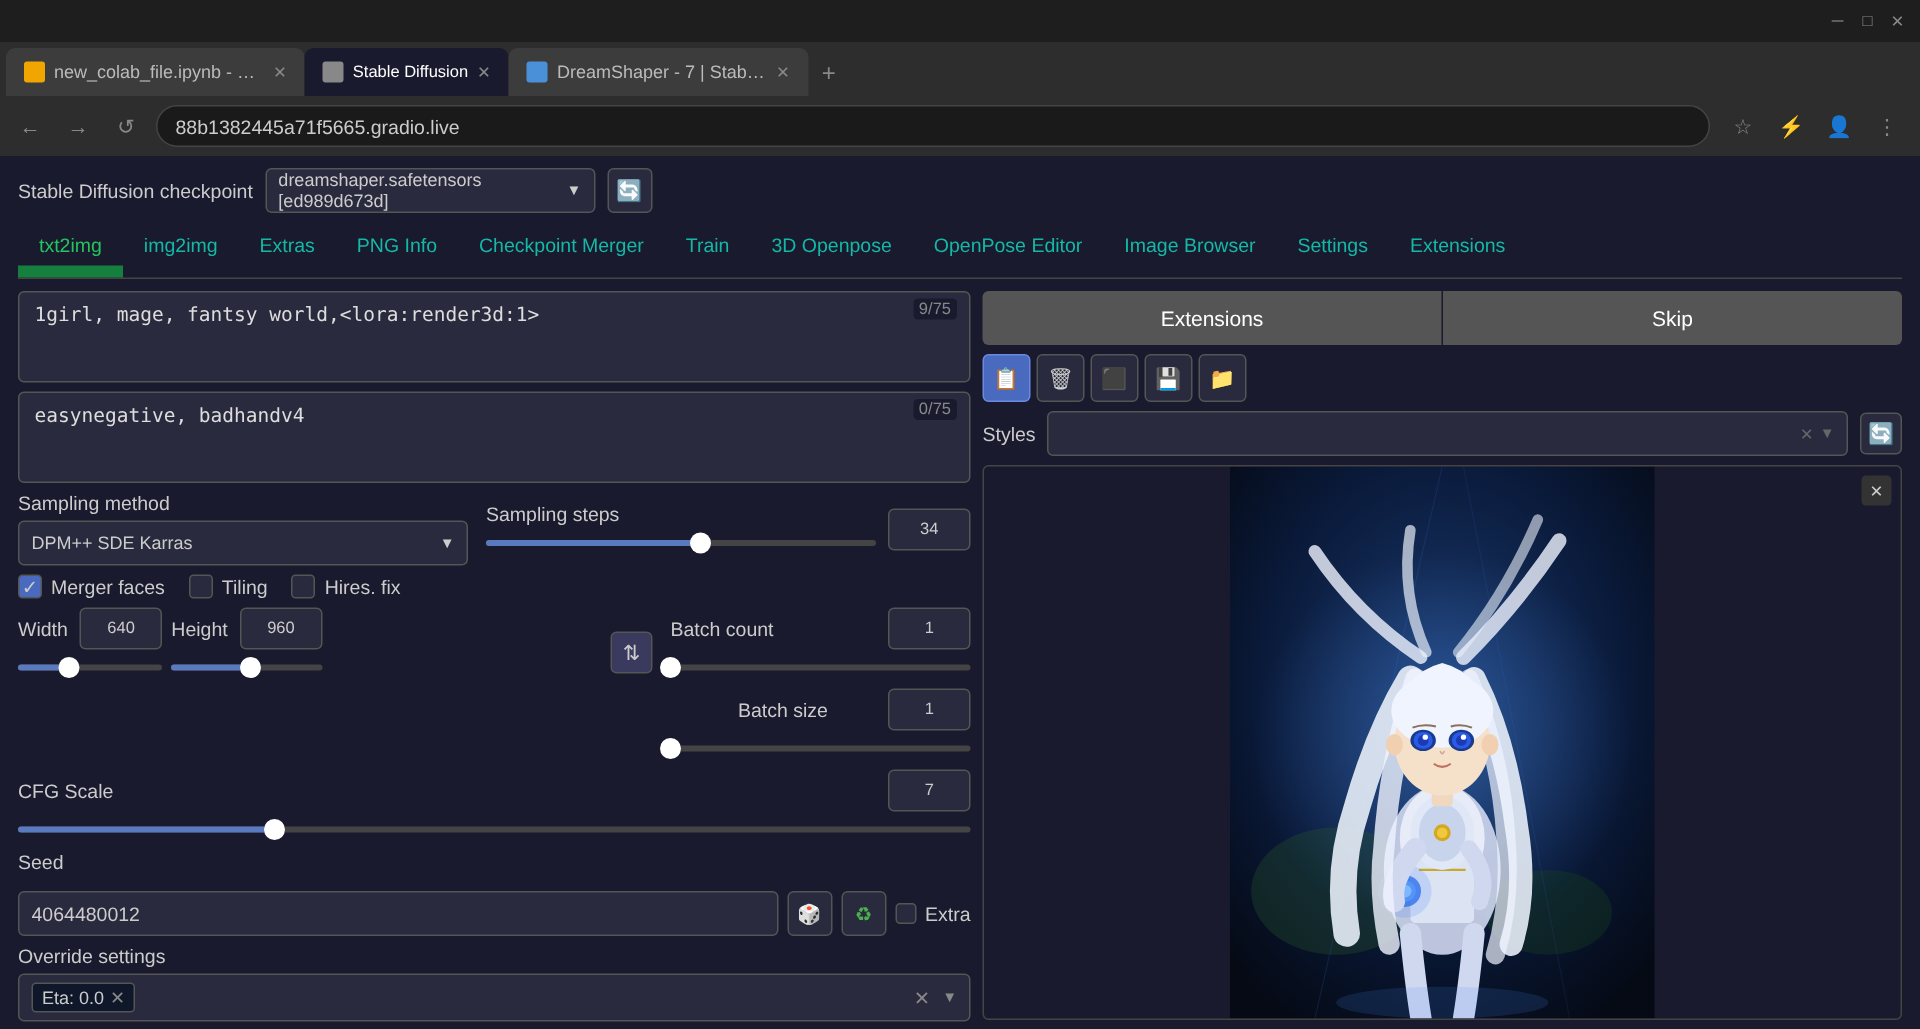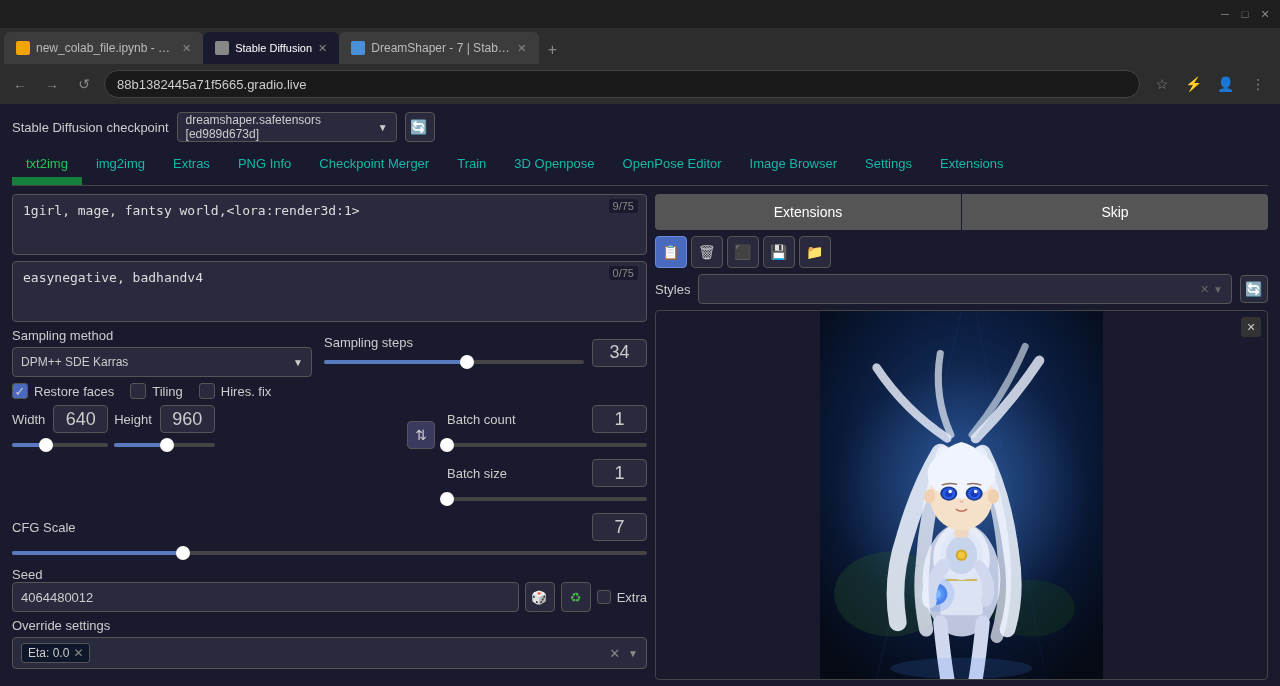--- a/index.html
+++ b/index.html
@@ -268,21 +268,21 @@
       display: flex;
       align-items: center;
       justify-content: space-between;
       cursor: pointer;
     }
     .number-box {
       background: #2a2a3e;
       border: 1px solid #555;
       border-radius: 4px;
       color: #ccc;
-      font-size: 18px;
+      font-size: 11px;
       padding: 2px 6px;
       text-align: center;
       width: 55px;
       height: 28px;
       display: flex;
       align-items: center;
       justify-content: center;
     }
 
     .checkboxes-row {
@@ -604,21 +604,21 @@
               </div>
             </div>
           </div>
           <div class="number-box">34</div>
         </div>
       </div>
 
       <div class="checkboxes-row">
         <div class="checkbox-item">
           <div class="checkbox">✓</div>
-          <span class="checkbox-label">Restore faces</span>
+          <span class="checkbox-label">Merger faces</span>
         </div>
         <div class="checkbox-item">
           <div class="checkbox unchecked"></div>
           <span class="checkbox-label">Tiling</span>
         </div>
         <div class="checkbox-item">
           <div class="checkbox unchecked"></div>
           <span class="checkbox-label">Hires. fix</span>
         </div>
       </div>
@@ -665,21 +665,21 @@
             </div>
             <div class="full-slider">
               <div class="full-slider-track">
                 <div class="full-slider-fill" style="width:0%;"></div>
                 <div class="full-slider-thumb" style="left:0%;"></div>
               </div>
             </div>
           </div>
           <div>
             <div style="display:flex;align-items:center;gap:8px;margin-bottom:4px;">
-              <span class="label" style="margin-bottom:0;flex:1;">Batch size</span>
+              <span class="label" style="margin-bottom:0;flex:1;margin-left:45px;">Batch size</span>
               <div class="number-box">1</div>
             </div>
             <div class="full-slider">
               <div class="full-slider-track">
                 <div class="full-slider-fill" style="width:0%;"></div>
                 <div class="full-slider-thumb" style="left:0%;"></div>
               </div>
             </div>
           </div>
         </div>
@@ -692,21 +692,21 @@
         </div>
         <div class="full-slider">
           <div class="full-slider-track">
             <div class="full-slider-fill" style="width:27%;"></div>
             <div class="full-slider-thumb" style="left:27%;"></div>
           </div>
         </div>
       </div>
 
       <div class="seed-row">
-        <div style="flex:1;display:flex;flex-direction:column;gap:0;">
+        <div style="flex:1;display:flex;flex-direction:column;gap:12px;">
           <span class="label" style="margin-bottom:0;">Seed</span>
           <div style="display:flex;gap:6px;align-items:center;">
             <input class="seed-input" value="4064480012" readonly="" style="flex: 1 1 0%;">
             <div class="seed-btn" title="Random seed">🎲</div>
             <div class="seed-btn green" title="Recycle seed">♻</div>
             <div class="extra-checkbox">
               <div class="checkbox unchecked" style="width:14px;height:14px;"></div>
               <span>Extra</span>
             </div>
           </div>

